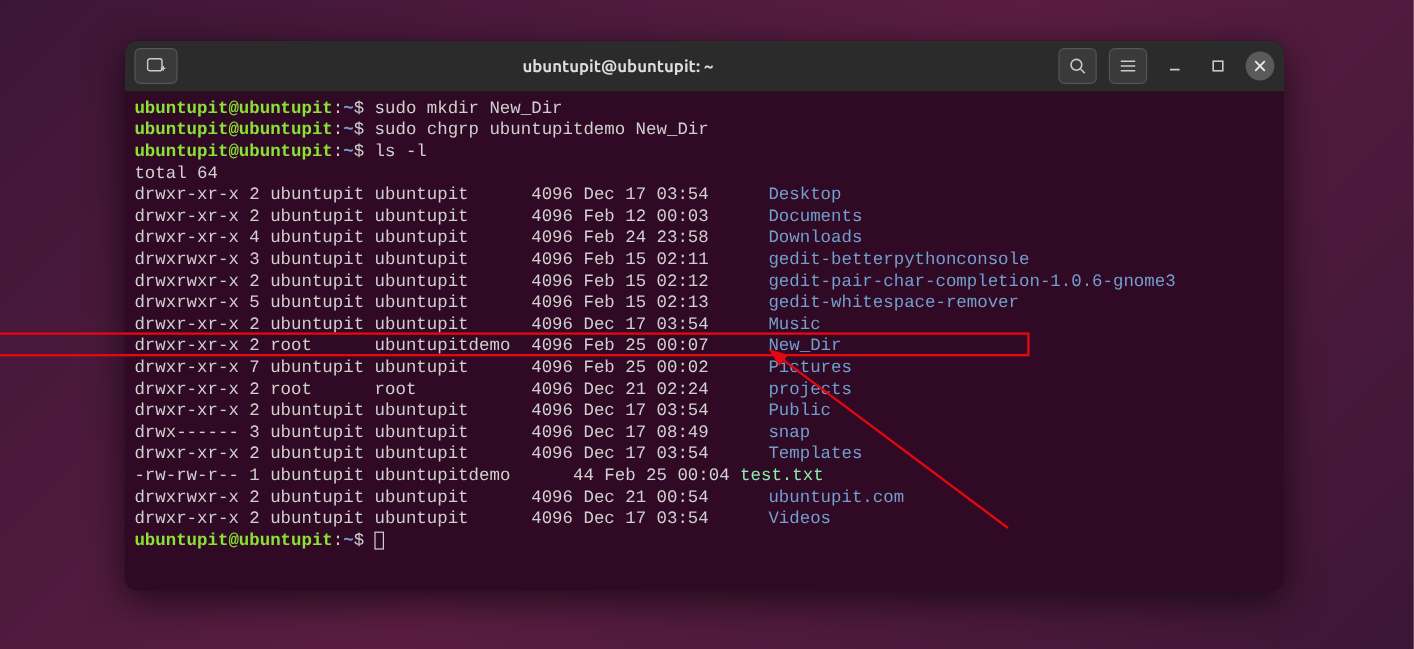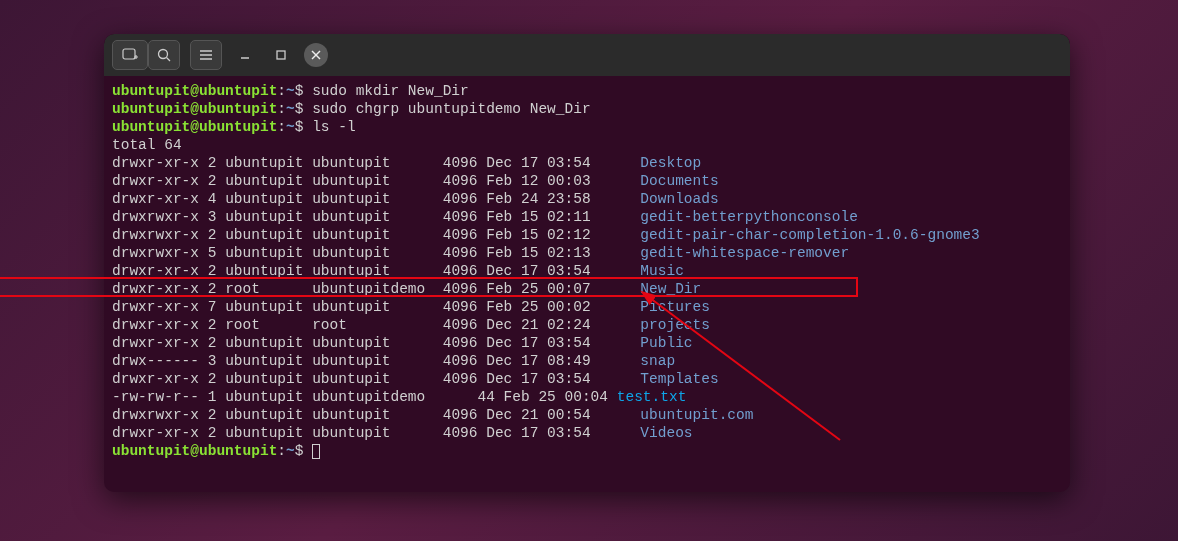--- a/index.html
+++ b/index.html
@@ -97,21 +97,21 @@
   color: #d0d0d0;
   font-family: Liberation Mono, monospace;
   white-space: pre;
   position: relative;
 }
 .prompt-user { color: #8ae234; font-weight: bold; }
 .prompt-path { color: #729fcf; font-weight: bold; }
 .prompt-colon { color: #d0d0d0; }
 .cmd { color: #d0d0d0; }
 .dir-name { color: #729fcf; padding-left: 41px; }
-.file-name { color: #0ea5e9; }
+.file-name { color: #86efac; }
 .cursor {
   display: inline-block;
   width: 8px;
   height: 15px;
   border: 1px solid #d0d0d0;
   vertical-align: middle;
 }
 .highlight-box {
   position: absolute;
   left: -4px;
@@ -135,20 +135,21 @@
   <div class="titlebar">
     <div class="left-controls">
       <div class="new-tab-btn">
         <svg width="16" height="14" viewBox="0 0 16 14">
             <rect x="1" y="1" width="12" height="10" rx="2" fill="none" stroke="#ccc" stroke-width="1.2"></rect>
             <line x1="12" y1="9" x2="16" y2="9" stroke="#ccc" stroke-width="1.2"></line>
             <line x1="14" y1="7" x2="14" y2="11" stroke="#ccc" stroke-width="1.2"></line>
           </svg>
       </div>
     </div>
+    <div class="title">ubuntupit@ubuntupit: ~</div>
     <div class="right-controls">
       <div class="icon-btn">
         <svg width="14" height="14" viewBox="0 0 14 14">
             <circle cx="6" cy="6" r="4.5" fill="none" stroke="#ccc" stroke-width="1.3"></circle>
             <line x1="9.5" y1="9.5" x2="13" y2="13" stroke="#ccc" stroke-width="1.3"></line>
           </svg>
       </div>
       <div class="icon-btn">
         <svg width="14" height="12" viewBox="0 0 14 12">
             <line x1="1" y1="2" x2="13" y2="2" stroke="#ccc" stroke-width="1.3"></line>

